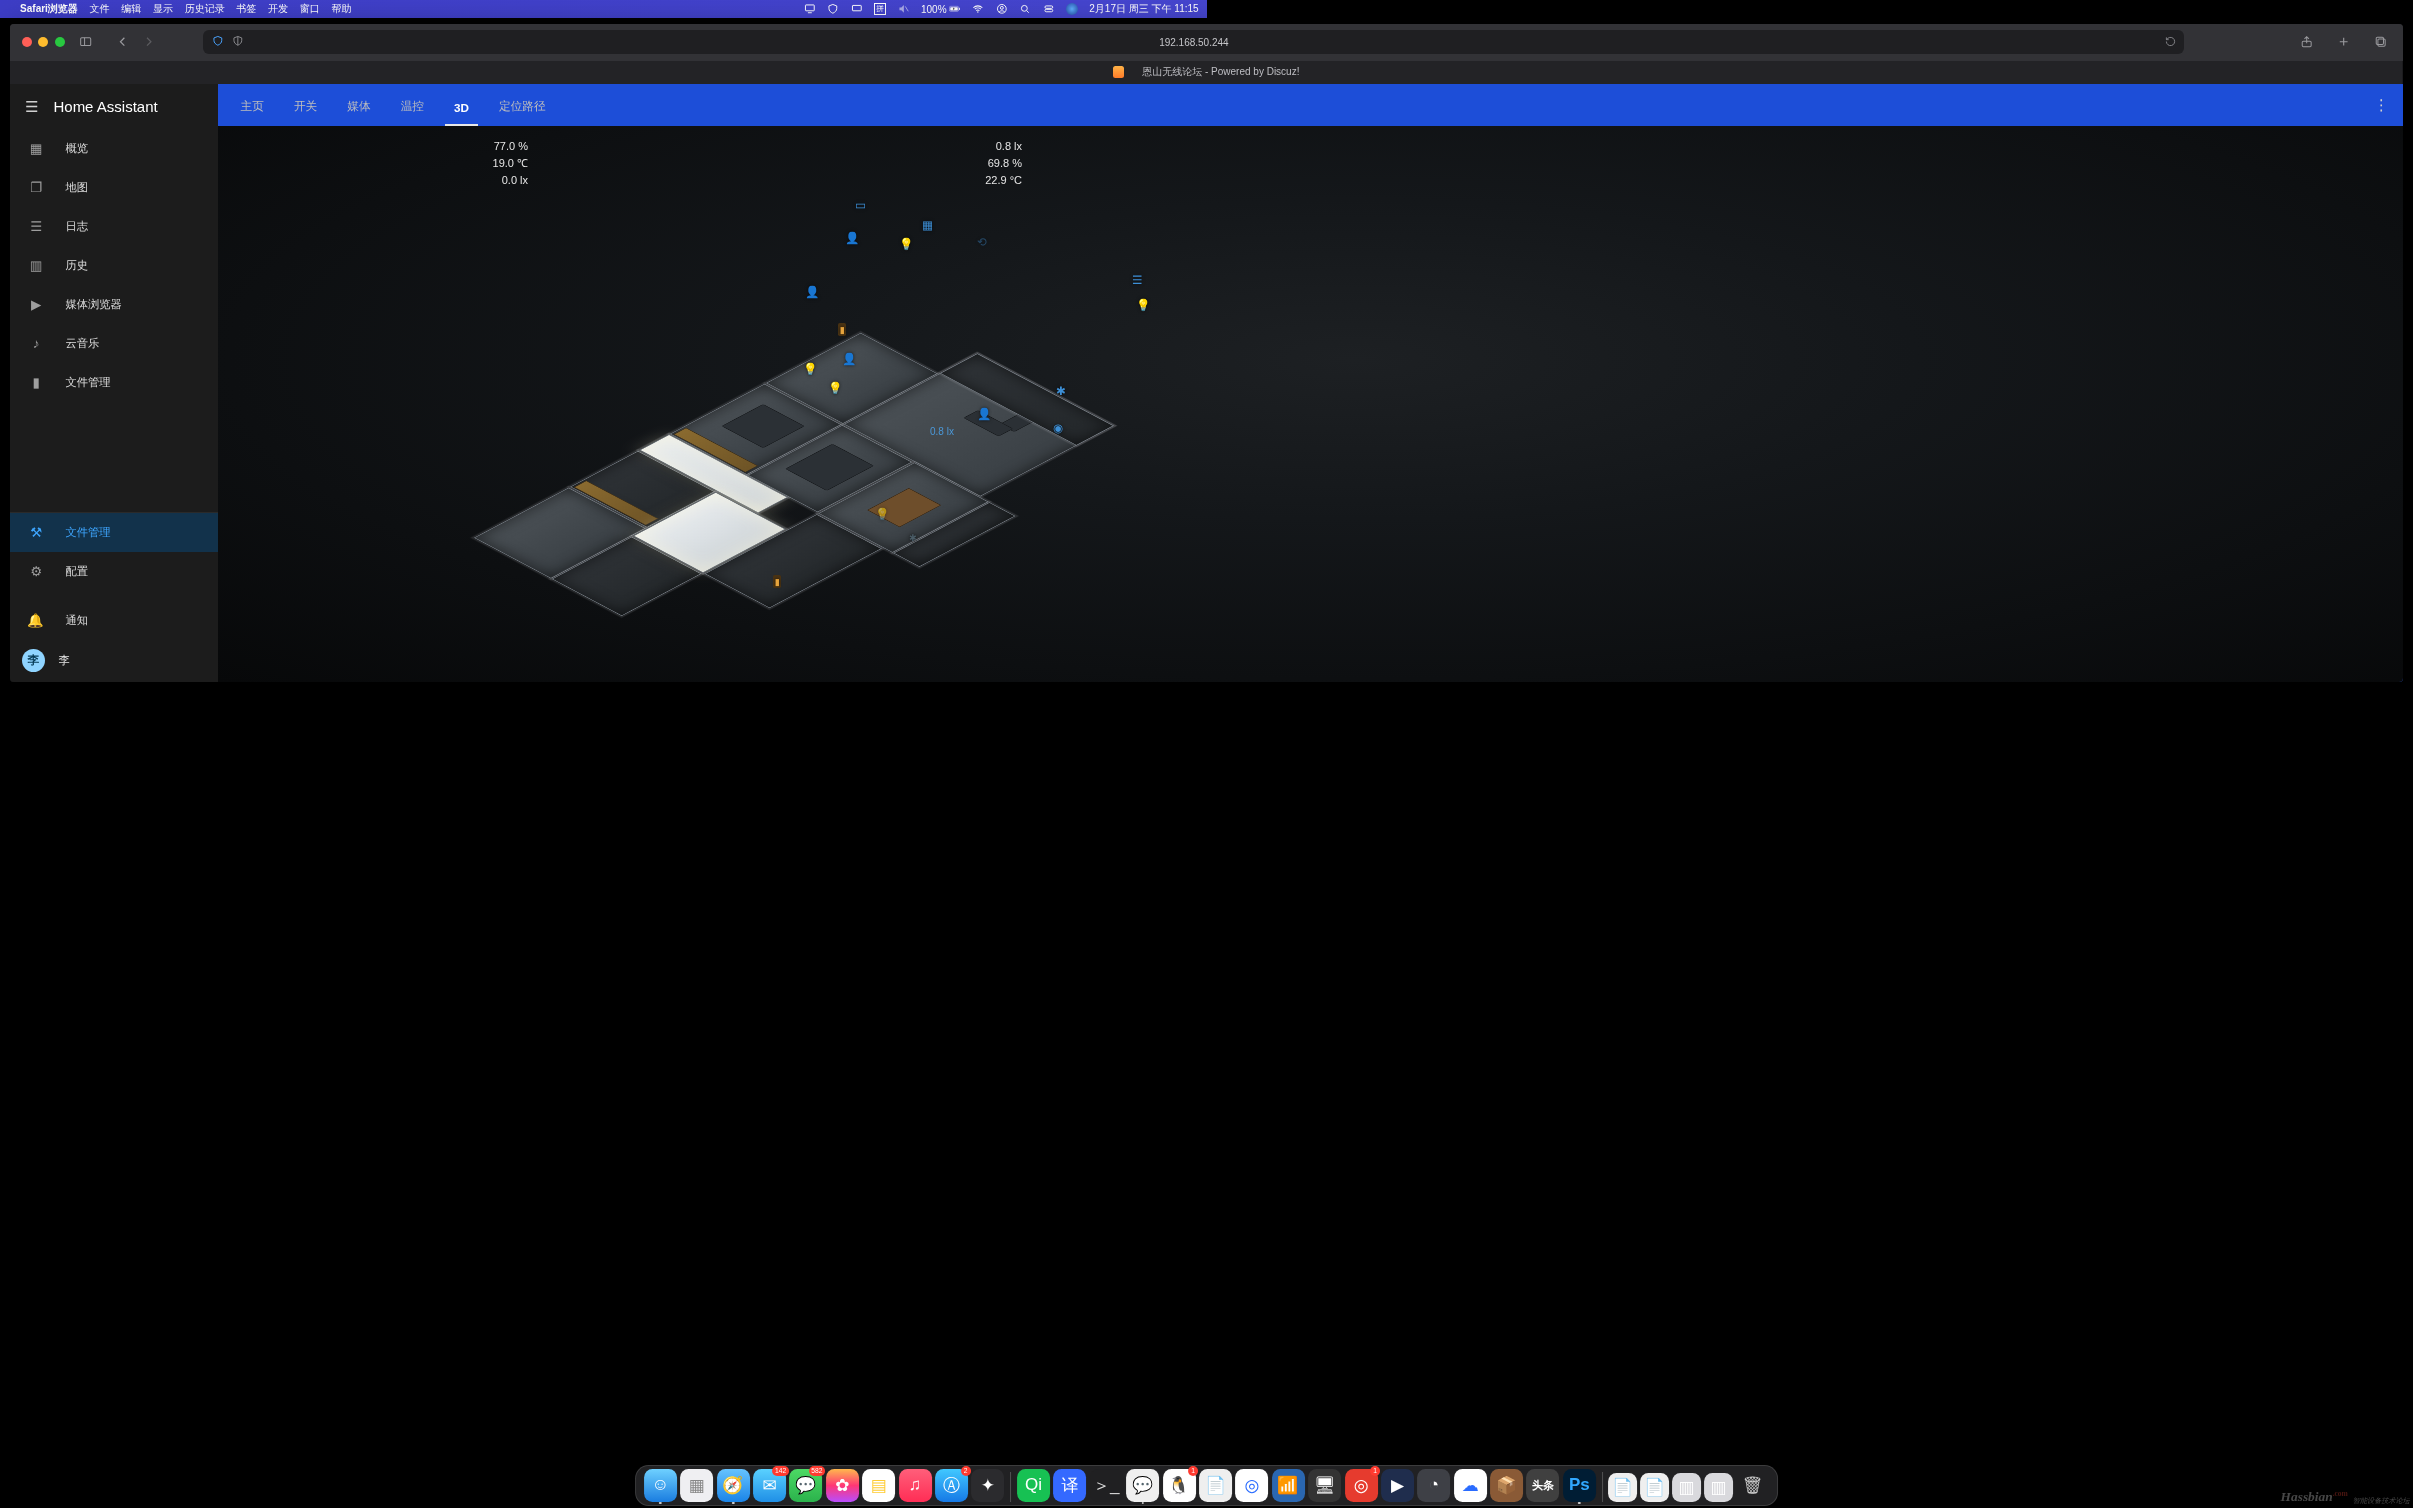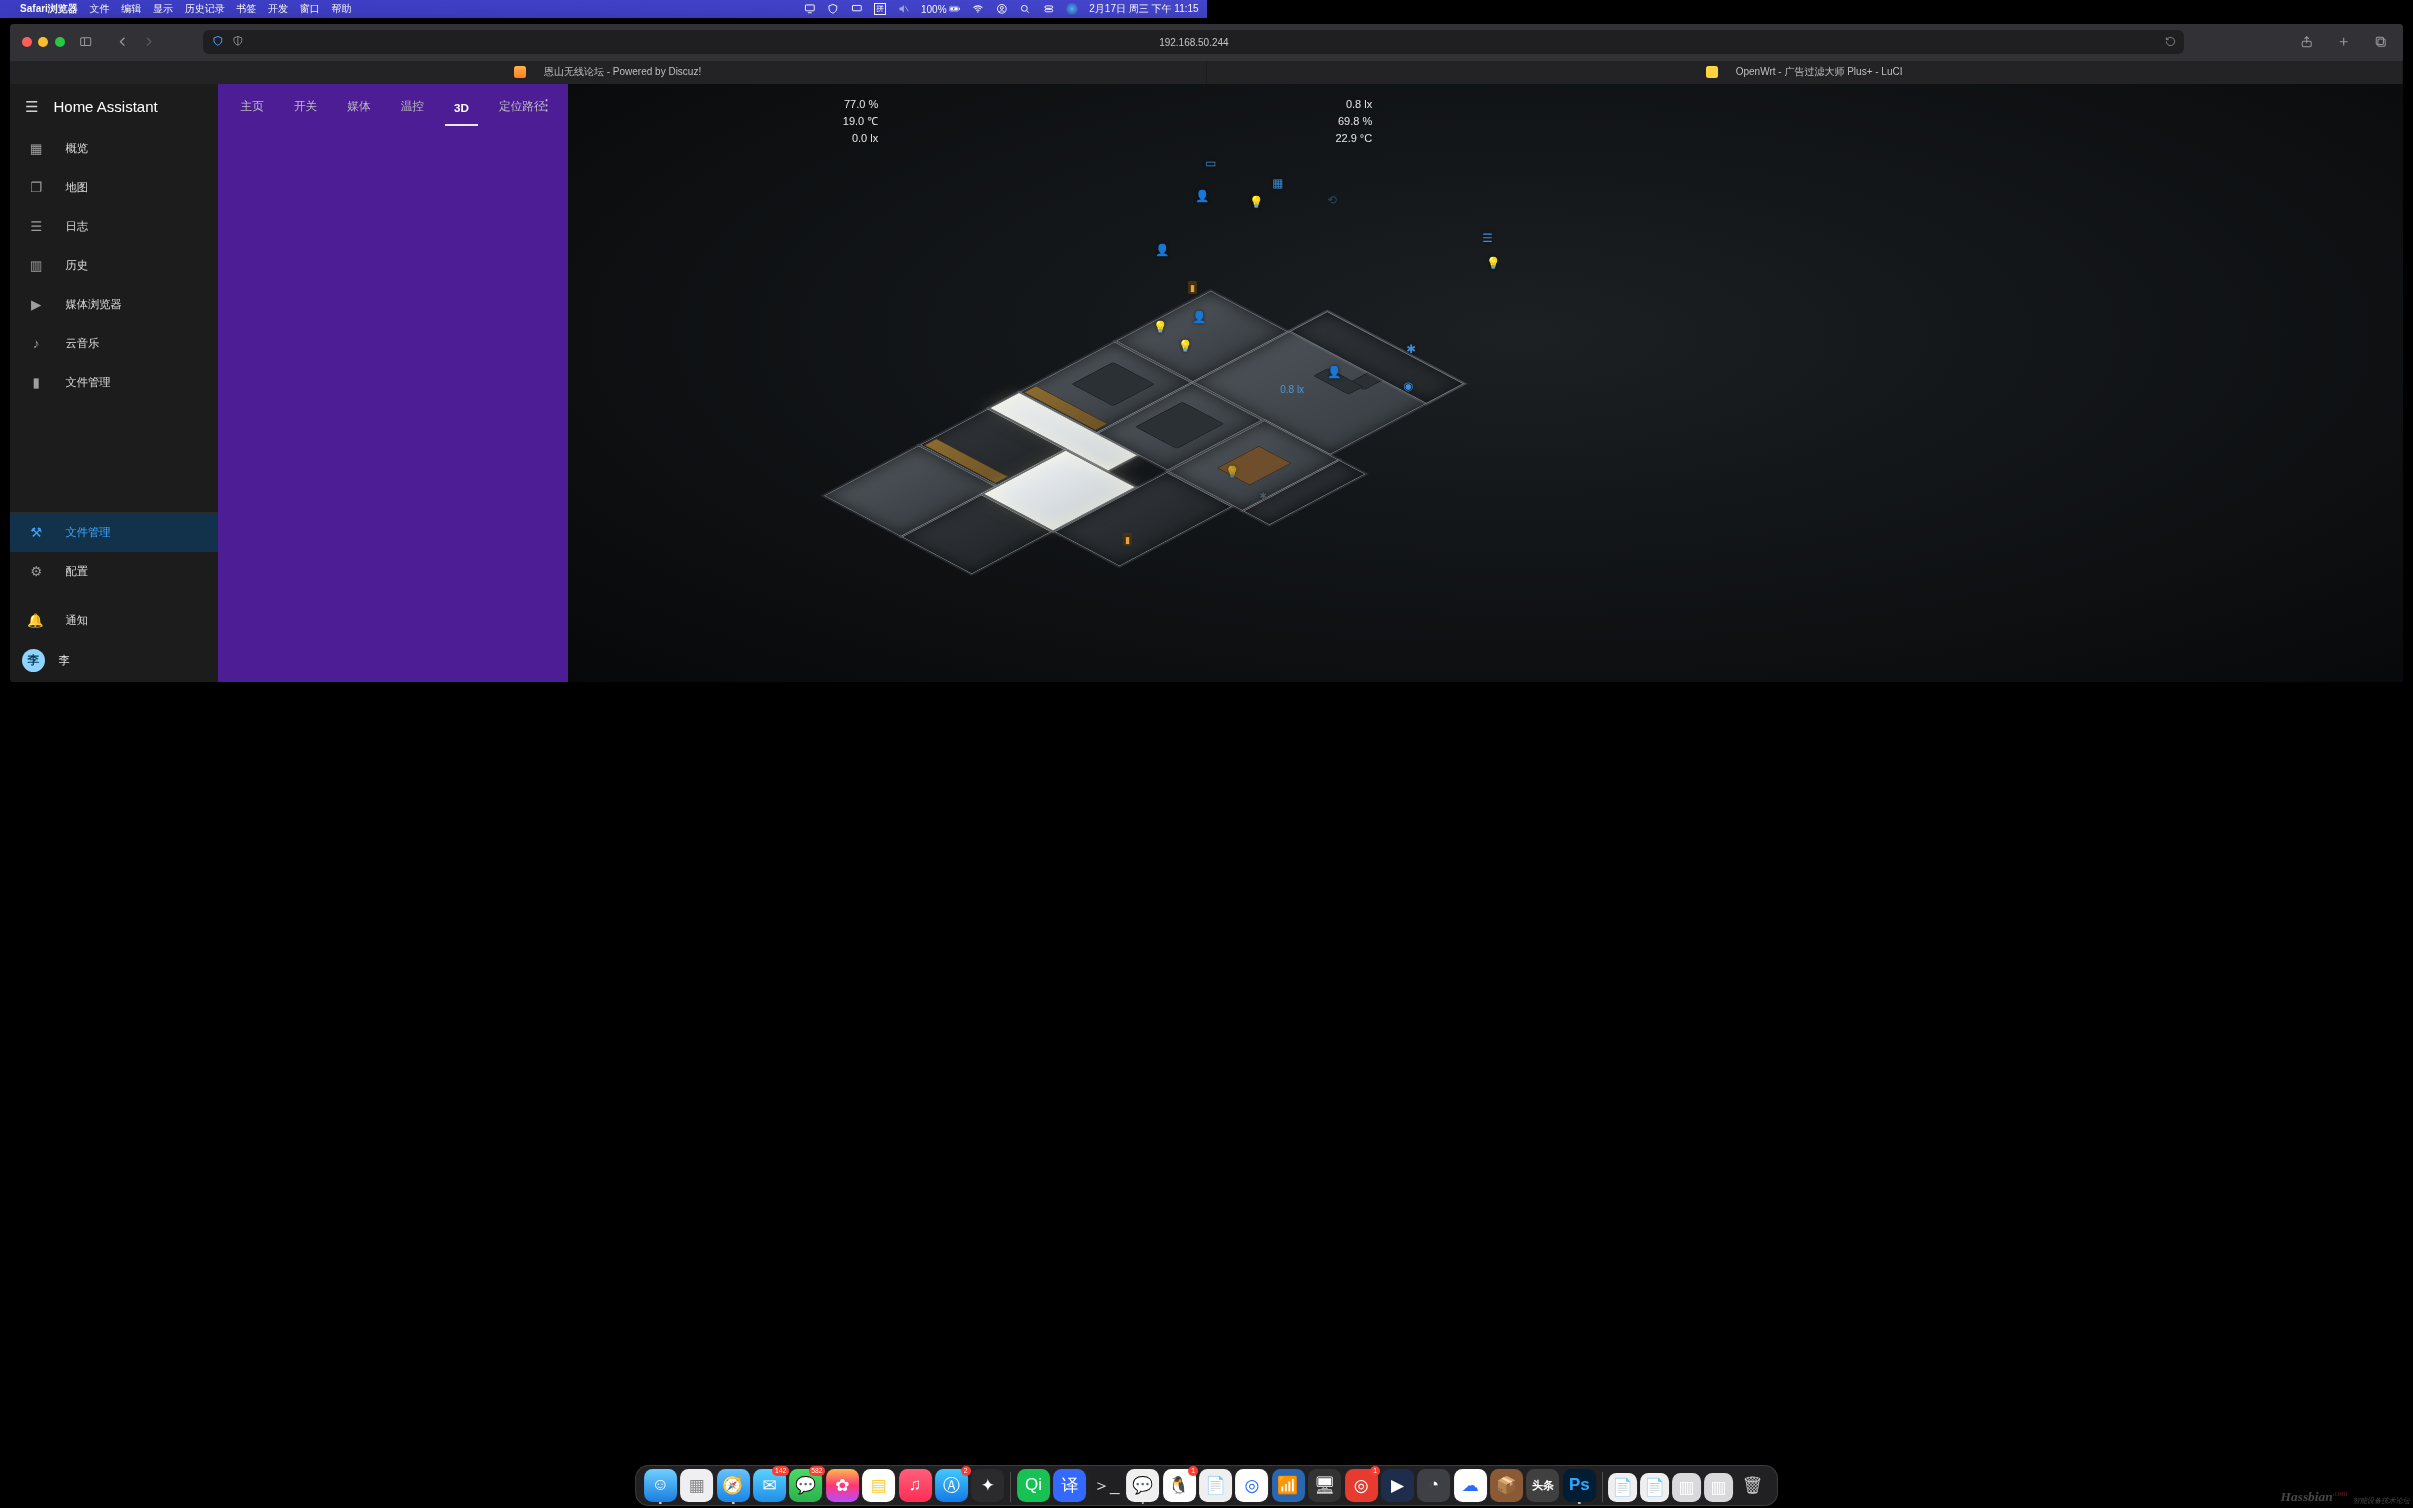--- a/index.html
+++ b/index.html
@@ -48,21 +48,21 @@
   .ha-header { height:45px; display:flex; align-items:center; padding:0 15px; gap:15px; font-size:15px; color:#fff; }
   .ha-header .menu-icon{ font-size:15px; color:#d0d0d0; }
   .sb-list { flex:1; overflow:auto; }
   .sb-item { height:39px; display:flex; align-items:center; padding:0 17px; gap:20px; font-size:11.3px; color:#dcdcdc; }
   .sb-item .ic { width:18.4px; display:flex; justify-content:center; color:#9e9e9e; font-size:13.4px; }
   .sb-item.active { background:#12324b; color:#3ea6ff; }
   .sb-item.active .ic { color:#3ea6ff; }
   .sb-bottom { border-top:0.8px solid #2a2a2a; }
   .sb-profile { height:42px; display:flex; align-items:center; padding:0 11.7px; gap:13.4px; }
   .avatar { width:23.5px; height:23.5px; border-radius:50%; background:#8fd4ff; color:#063a55; display:flex; align-items:center; justify-content:center; font-size:11.7px; font-weight:600;}
-  .ha-main { flex:1; display:flex; flex-direction:row; background:#4c1d95; }
+  .ha-main { flex:1; display:flex; flex-direction:column; background:#1d4ed8; }
   .ha-tabs { height:42px; display:flex; align-items:flex-end; padding:0 20px; gap:25px; font-size:11.7px; color:#bdbdbd; position:relative; }
   .ha-tab { padding:0 2.5px 11.7px; cursor:pointer; position:relative; }
   .ha-tab.active { color:#fff; font-weight:600; }
   .ha-tab.active::after { content:""; position:absolute; bottom:0; left:-6.7px; right:-6.7px; height:2.1px; background:#e8e8e8; }
   .ha-dots { position:absolute; right:15px; top:11.7px; color:#d0d0d0; font-size:15px; letter-spacing:-0.8px; }
   .ha-canvas { flex:1; position:relative; background:radial-gradient(ellipse at 52% 42%, #1d2023 0%, #14171a 35%, #0d0f11 70%, #070809 100%); overflow:hidden; }
   
   .sensor-block { position:absolute; color:#e6e6e6; font-size:11px; line-height:1.55; text-align:right; }
   .sensor-block.left { left:235px; top:11.7px; width:75px; }
   .sensor-block.right { left:729px; top:11.7px; width:75px; }
@@ -234,24 +234,20 @@
             <rect x="4" y="4" width="13" height="13" rx="2"></rect>
           </svg>
         </div>
     </div>
   </div>
 
   <div class="tabstrip">
     <div class="browser-tab">
         <span class="favicon fav-orange"></span>
         <span>恩山无线论坛 - Powered by Discuz!</span>
-      </div>
-    <div class="browser-tab">
-        <span class="favicon fav-yellow"></span>
-        <span>OpenWrt - 广告过滤大师 Plus+ - LuCI</span>
       </div>
   </div>
 
 
   <div class="ha-root">
     <div class="ha-sidebar">
       <div class="ha-header">
         <span class="menu-icon">☰</span>
         <span>Home Assistant</span>
       </div>

